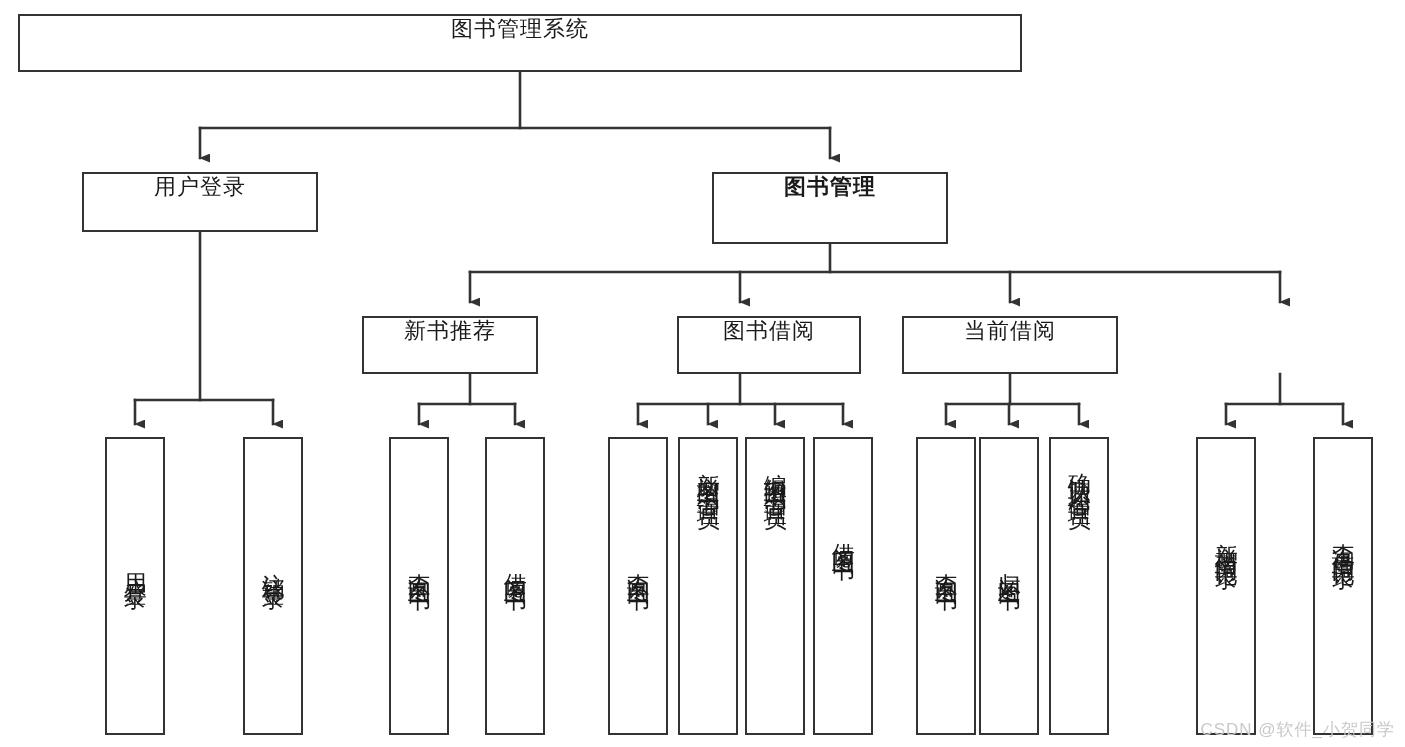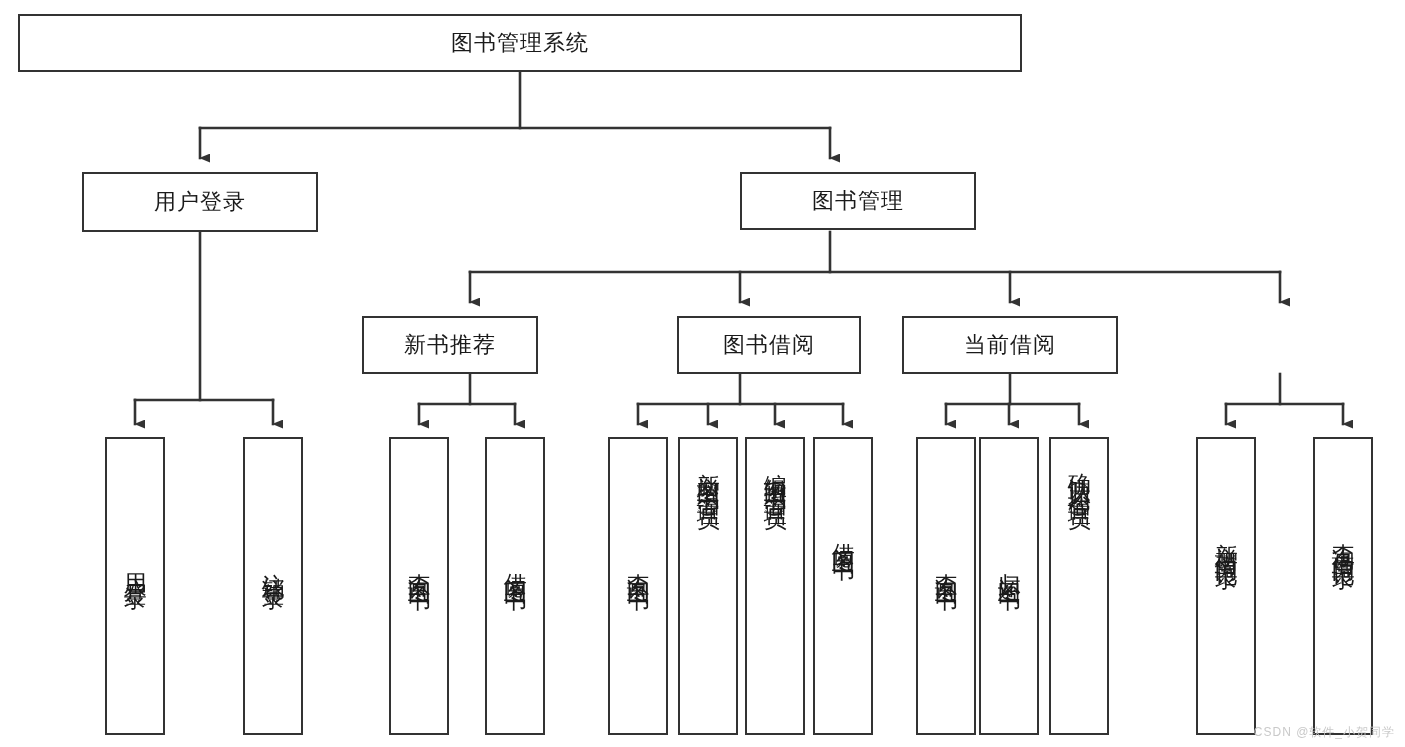--- a/index.html
+++ b/index.html
@@ -26,21 +26,21 @@
     width: 1405px;
     height: 747px;
     pointer-events: none;
   }
   .node {
     position: absolute;
     box-sizing: border-box;
     background: #ffffff;
     border: 2.5px solid #333333;
     display: flex;
-    align-items: center;
+    align-items: flex-start;
     justify-content: center;
     color: #1a1a1a;
   }
   .node.h {
     font-size: 22px;
     letter-spacing: 1px;
     line-height: 1.2;
     white-space: nowrap;
   }
   .node.v {
@@ -63,21 +63,21 @@
   .node.v.tall .vlabel {
     margin-top: 8px;
   }
   .node.v.short .vlabel {
     margin-top: 108px;
   }
   #watermark {
     position: absolute;
     right: 10px;
     bottom: 6px;
-    font-size: 12px;
+    font-size: 17px;
     color: #c9c9c9;
     letter-spacing: 1px;
     white-space: nowrap;
     user-select: none;
   }
 </style>
 </head>
 <body>
 
 <div id="diagram-root">
@@ -132,21 +132,21 @@
     </g>
   </svg>
 
   <div class="node h" style="left:18px;top:14px;width:1004px;height:58px;">
     <span>图书管理系统</span>
   </div>
 
   <div class="node h" style="left:82px;top:172px;width:236px;height:60px;">
     <span>用户登录</span>
   </div>
-  <div class="node h" style="left:740px;top:172px;width:236px;height:58px;">
+  <div class="node h" style="left:712px;top:172px;width:236px;height:72px;font-weight:bold;">
     <span>图书管理</span>
   </div>
 
   <div class="node h" style="left:362px;top:316px;width:176px;height:58px;">
     <span>新书推荐</span>
   </div>
   <div class="node h" style="left:633px;top:316px;width:184px;height:58px;margin-left:44px;">
     <span>图书借阅</span>
   </div>
   <div class="node h" style="left:902px;top:316px;width:216px;height:58px;">

